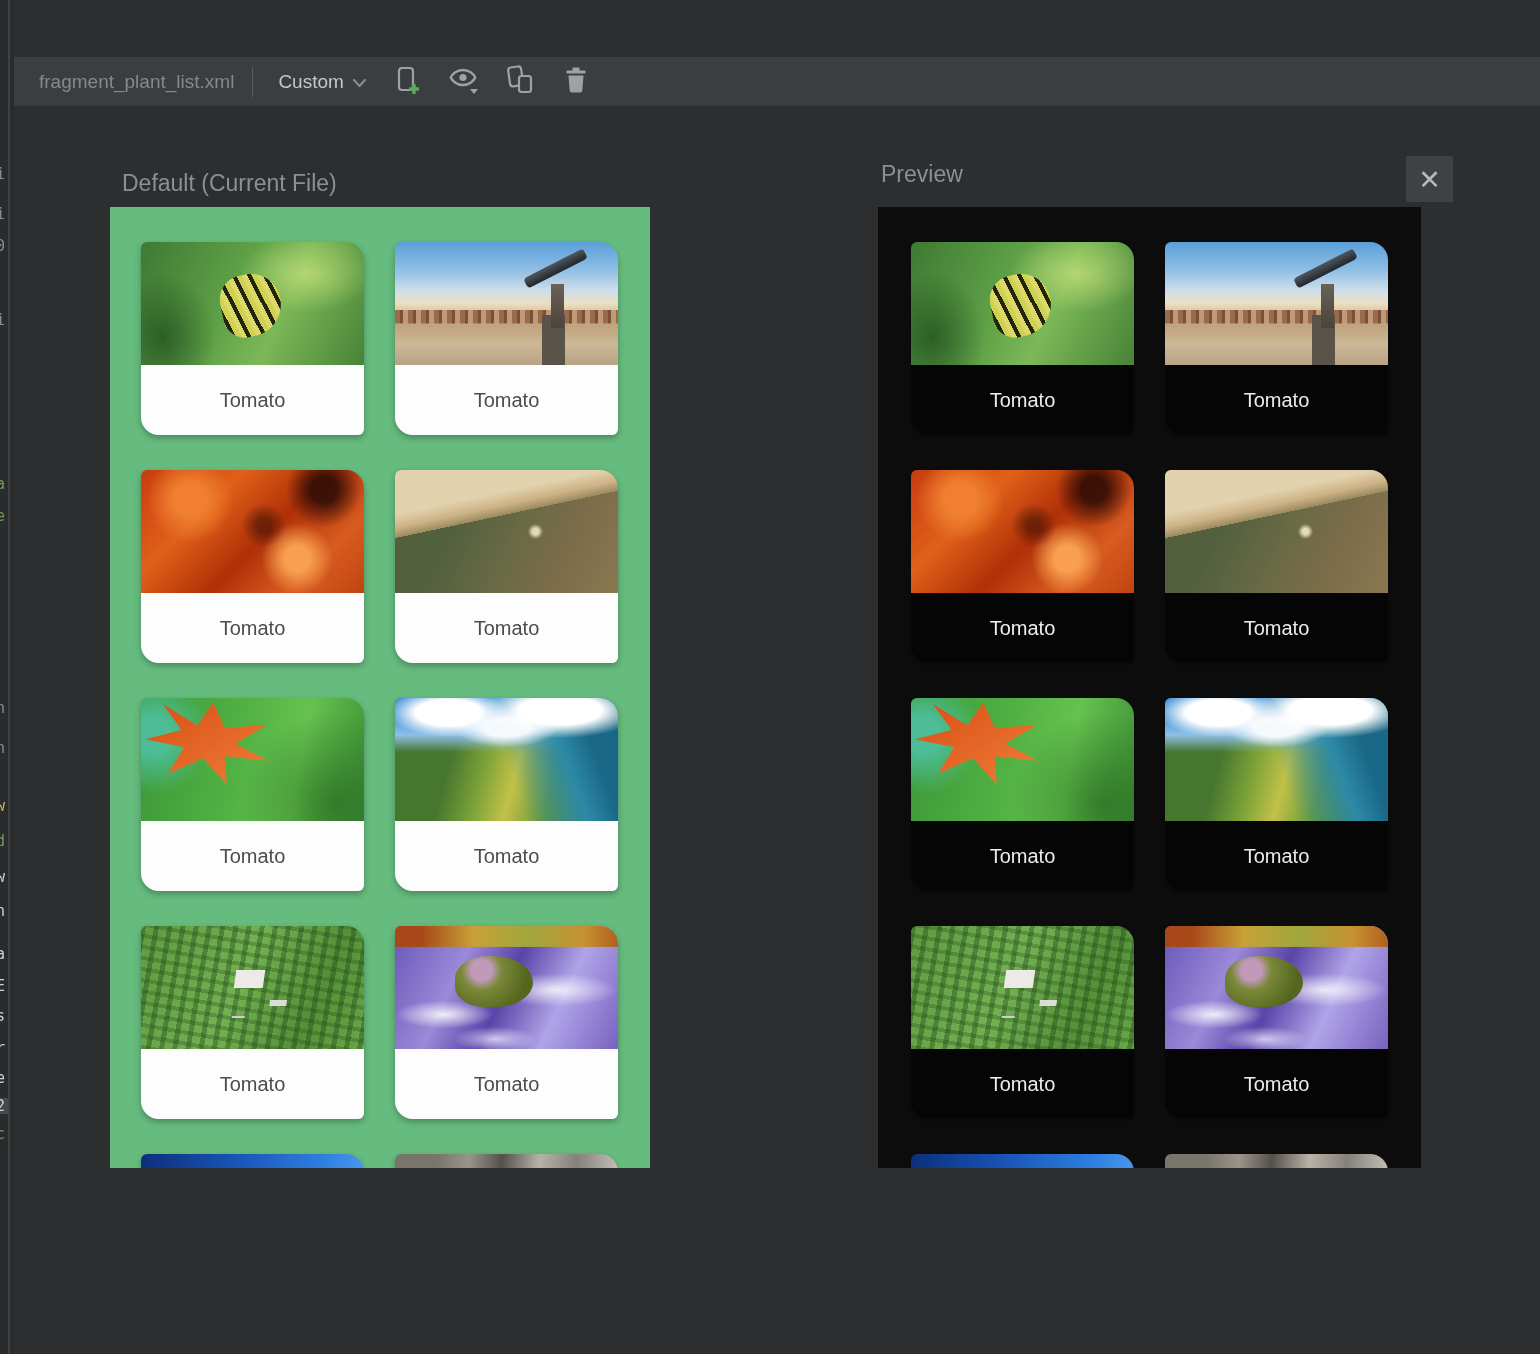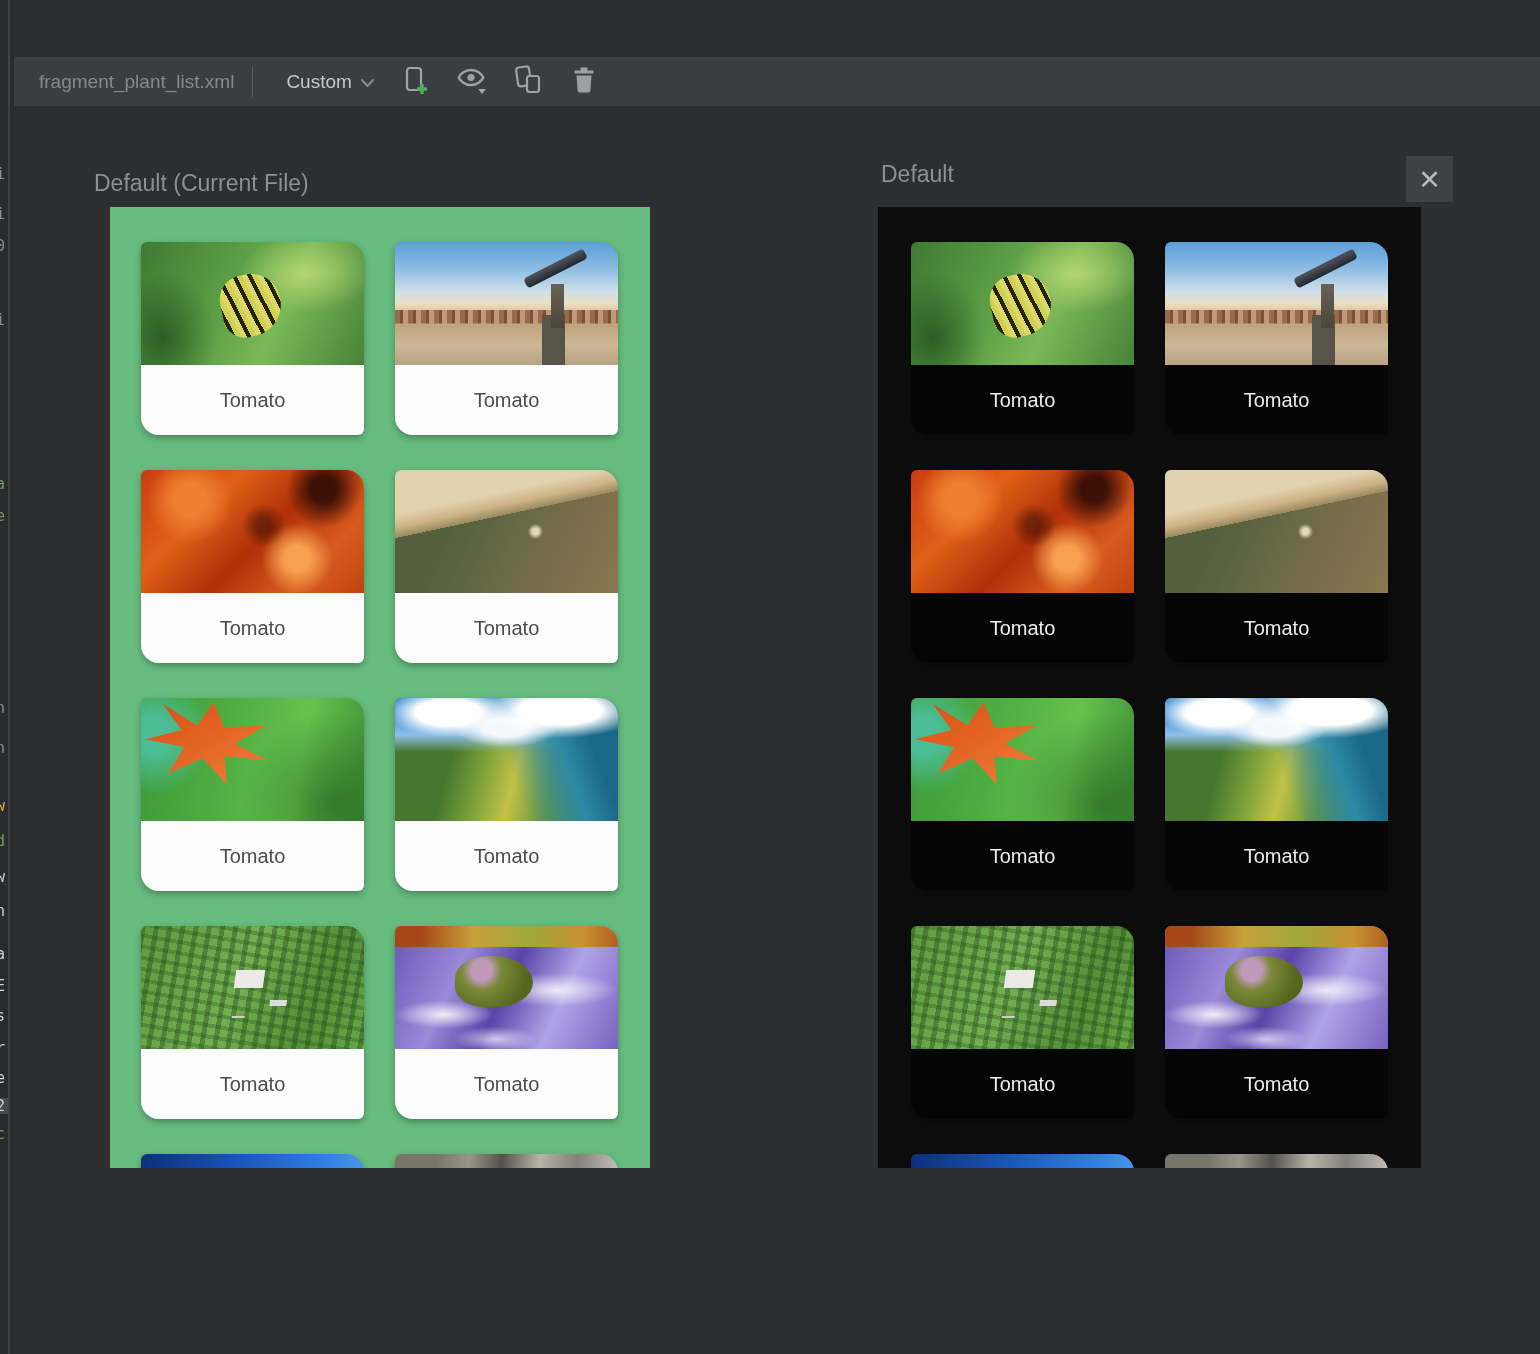--- a/index.html
+++ b/index.html
@@ -21,27 +21,27 @@
   
   .titlebar{position:absolute;left:14px;right:0;top:0;height:57px;background:#3d4754;
     border-top:3px solid #292b2d;display:flex;align-items:center;padding-left:17px;}
   .titlebar span{color:#d9dcdf;font-size:22px;letter-spacing:.3px;}
 
   
   .toolbar{position:absolute;left:14px;right:0;top:57px;height:50px;background:#3b3e40;
     border-bottom:1px solid #2a2c2e;display:flex;align-items:center;}
   .tb-file{margin-left:25px;color:#85898d;font-size:19px;}
   .tb-sep{width:1px;height:30px;background:#595c5e;margin-left:18px;}
-  .tb-config{margin-left:33px;display:flex;align-items:flex-start;color:#c4c7c9;font-size:19px;cursor:default;}
+  .tb-config{margin-left:25px;display:flex;align-items:flex-start;color:#c4c7c9;font-size:19px;cursor:default;}
   .tb-config svg{margin-left:8px;}
   .tb-icon{margin-left:26px;width:30px;height:34px;display:flex;align-items:center;justify-content:center;position:relative;}
 
   
   .panel-title{position:absolute;font-size:23px;color:#8b9094;}
-  .t-default{left:94px;top:170px;}
+  .t-default{left:122px;top:170px;}
   .t-preview{left:881px;top:161px;}
 
   .panel{position:absolute;top:207px;width:540px;height:961px;overflow:hidden;}
   .panel-light{left:110px;background:#66bb7e;}
   .panel-dark{left:878px;width:543px;background:#0d0d0e;}
   .grid{display:grid;grid-template-columns:223px 223px;gap:35px 31px;padding:35px 31px;}
   .panel-dark .grid{padding:35px 33px;}
 
   .card{width:223px;height:193px;border-radius:6px 18px 6px 18px;overflow:hidden;
     display:flex;flex-direction:column;box-shadow:0 3px 6px rgba(0,0,0,.28);}
@@ -236,21 +236,21 @@
         </div>
         <div class="card">
           <div class="card-img img-blue-sky"></div>
         </div>
         <div class="card">
           <div class="card-img img-gray-mountains"></div>
         </div>
       </div>
   </div>
 
-  <div class="panel-title t-preview">Default</div>
+  <div class="panel-title t-preview">Preview</div>
   <div class="panel panel-dark">
     <div class="grid">
         <div class="card">
           <div class="card-img img-caterpillar"></div>
           <div class="card-label">Tomato</div>
         </div>
         <div class="card">
           <div class="card-img img-telescope-city"></div>
           <div class="card-label">Tomato</div>
         </div>

